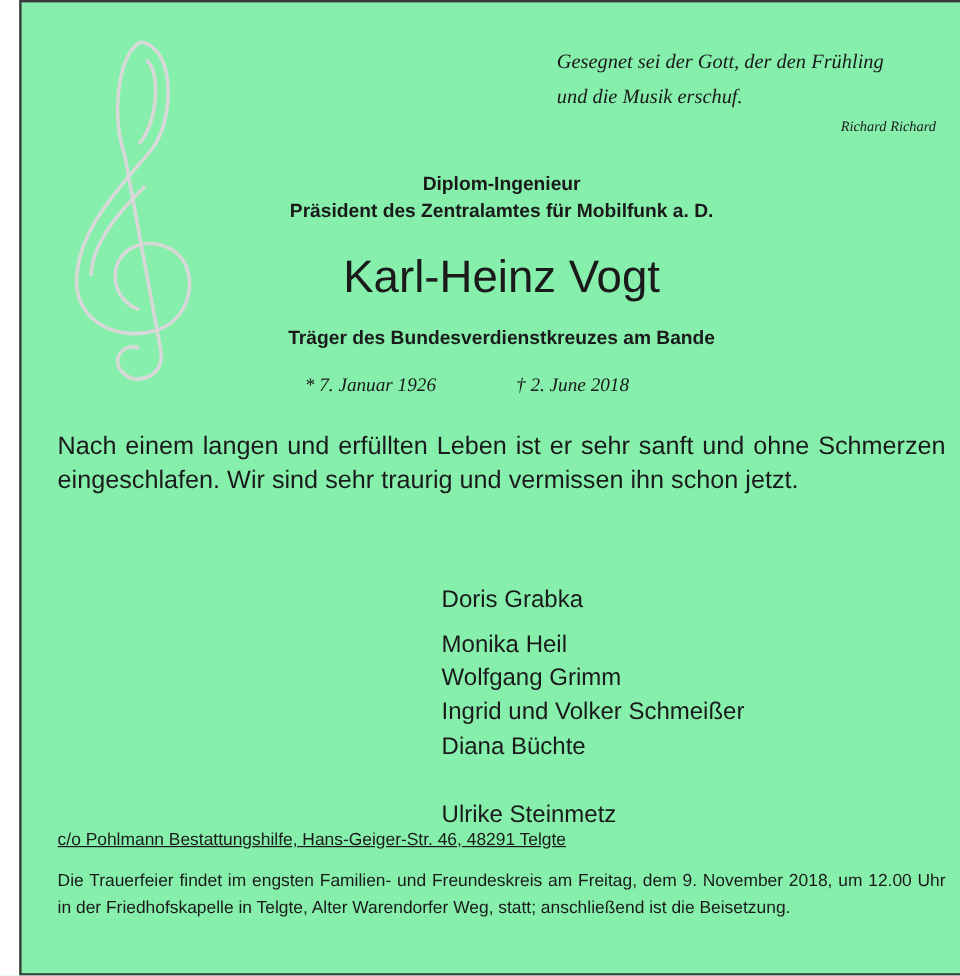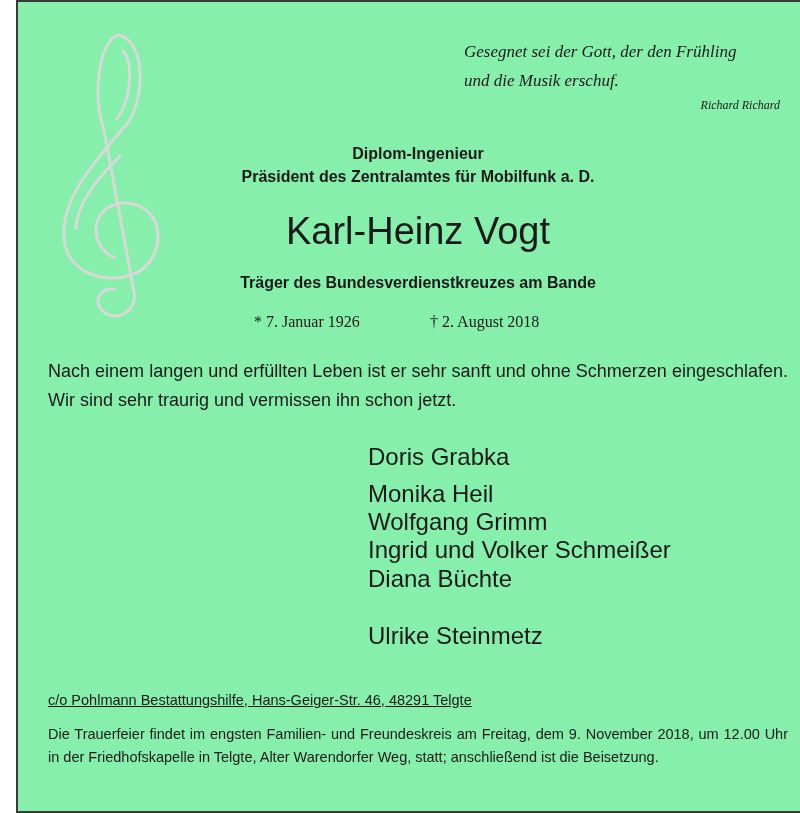--- a/index.html
+++ b/index.html
@@ -1,37 +1,37 @@
 <!DOCTYPE html>
 <html><head>
 <meta charset="utf-8">
 <style>
   html, body { margin: 0; padding: 0; background: #ffffff; }
   body { width: 800px; height: 813px; position: relative; overflow: hidden; }
   .frame {
     position: absolute; left: 16px; top: 0; width: 800px; height: 813px;
     box-sizing: border-box; border: 2px solid #3a3a3a; background: #86efac;
   }
-  .serif { font-family: "Liberation Serif", "DejaVu Serif", serif; color: #1a1a1a; }
+  .serif { font-family: "Liberation Serif", "DejaVu Serif", serif; color: #1a1a1a; font-style: italic; }
   .sans { font-family: "Liberation Sans", "DejaVu Sans", sans-serif; color: #1a1a1a; }
   .abs { position: absolute; }
 
   .clef { position: absolute; left: 28px; top: 28px; width: 130px; height: 292px; }
 
   .quote { left: 446px; top: 35px; font-style: italic; font-size: 17px; line-height: 29px; }
   .quote-author { right: 34px; top: 96px; font-style: italic; font-size: 12px; }
 
   .title1 { left: 0; width: 800px; text-align: center; font-weight: bold; font-size: 16px; }
   .name { left: 0; width: 800px; text-align: center; font-size: 38px; top: 208px; }
   .honor { left: 0; width: 800px; text-align: center; font-weight: bold; font-size: 16px; top: 272px; }
   .dates { top: 311px; font-size: 16px; }
 
-  .body-text { left: 30px; width: 740px; top: 355px; font-size: 18px; line-height: 29px; text-align: justify; text-align-last: left; }
+  .body-text { left: 30px; width: 740px; top: 355px; font-size: 21px; line-height: 29px; text-align: justify; text-align-last: left; }
 
-  .mourners { left: 350px; font-size: 24px; }
+  .mourners { left: 350px; font-size: 20px; margin-top: 46px; }
 
   .addr { left: 30px; font-size: 14.5px; }
   .ceremony { left: 30px; width: 740px; top: 721px; font-size: 14.5px; line-height: 23px; text-align: justify; text-align-last: left; }
 </style>
 </head>
 <body>
 
 <div class="frame">
 
   <svg class="clef" viewBox="0 0 130 292" fill="none" stroke="#d8d8d8" stroke-width="3">
@@ -48,21 +48,21 @@
   <div class="abs serif quote-author">Richard Richard</div>
 
   <div class="abs sans title1" style="top:143px;">Diplom-Ingenieur</div>
   <div class="abs sans title1" style="top:166px;">Präsident des Zentralamtes für Mobilfunk a. D.</div>
 
   <div class="abs sans name">Karl-Heinz Vogt</div>
 
   <div class="abs sans honor">Träger des Bundesverdienstkreuzes am Bande</div>
 
   <div class="abs serif dates" style="left:236px;">* 7. Januar 1926</div>
-  <div class="abs serif dates" style="left:412px;">† 2. August 2018</div>
+  <div class="abs serif dates" style="left:412px;">† 2. June 2018</div>
 
   <div class="abs sans body-text">Nach einem langen und erfüllten Leben ist er sehr sanft und ohne Schmerzen eingeschlafen. Wir sind sehr traurig und vermissen ihn schon jetzt.</div>
 
   <div class="abs sans mourners" style="top:441px;">Doris Grabka</div>
   <div class="abs sans mourners" style="top:478px;text-align:right;">Monika Heil</div>
   <div class="abs sans mourners" style="top:506px;">Wolfgang Grimm</div>
   <div class="abs sans mourners" style="top:534px;">Ingrid und Volker Schmeißer</div>
   <div class="abs sans mourners" style="top:563px;">Diana Büchte</div>
   <div class="abs sans mourners" style="top:620px;">Ulrike Steinmetz</div>
 

